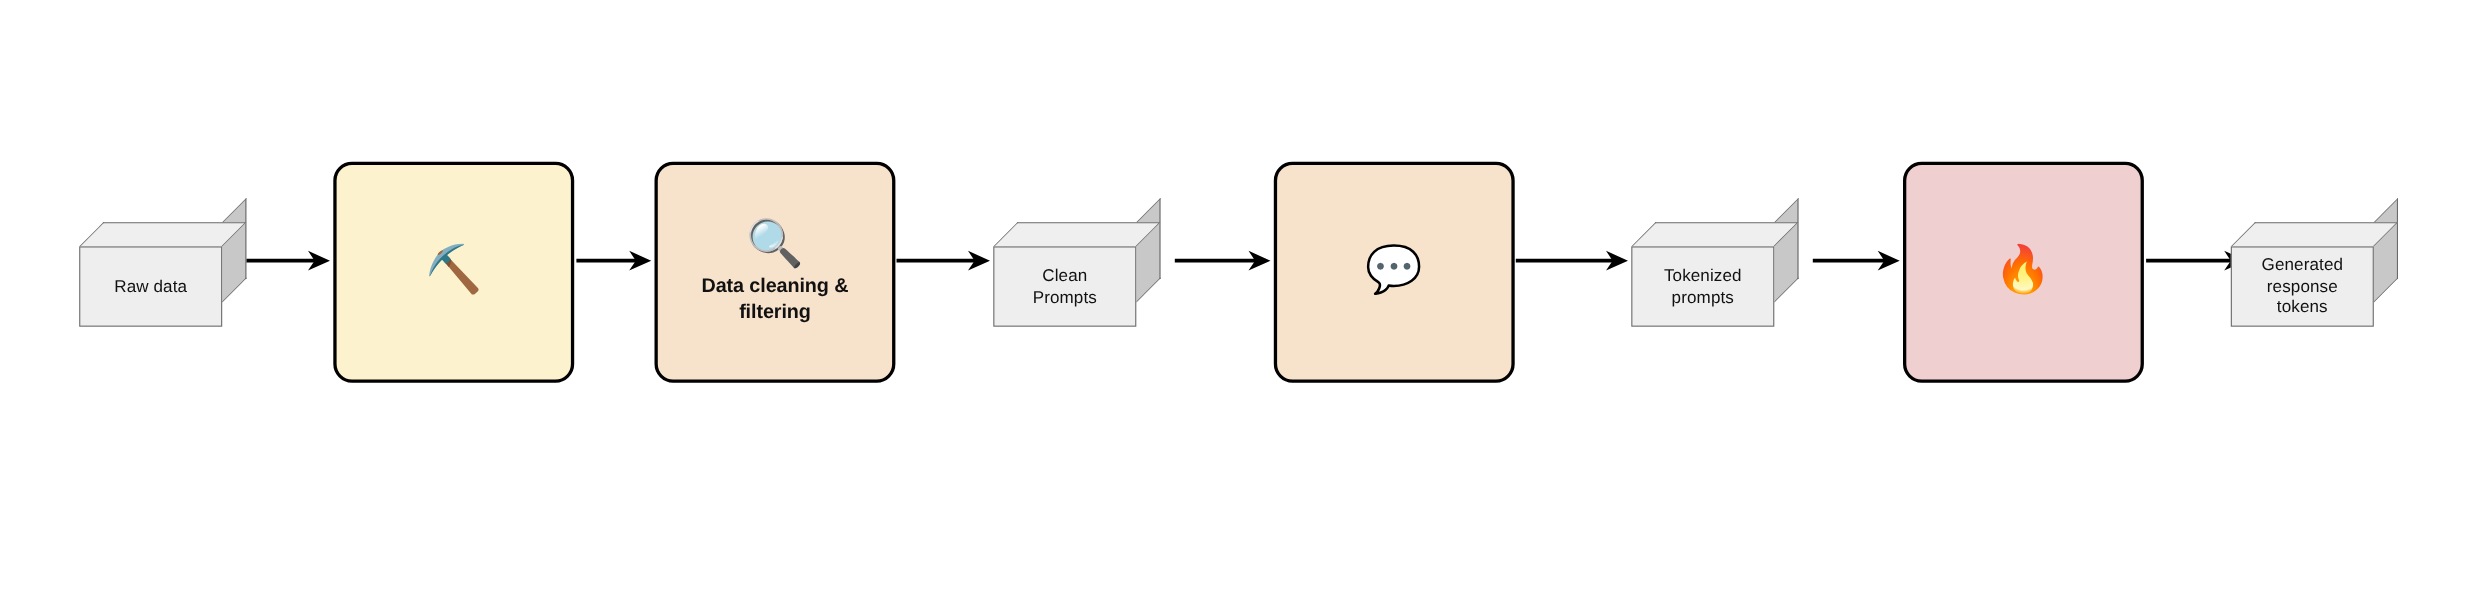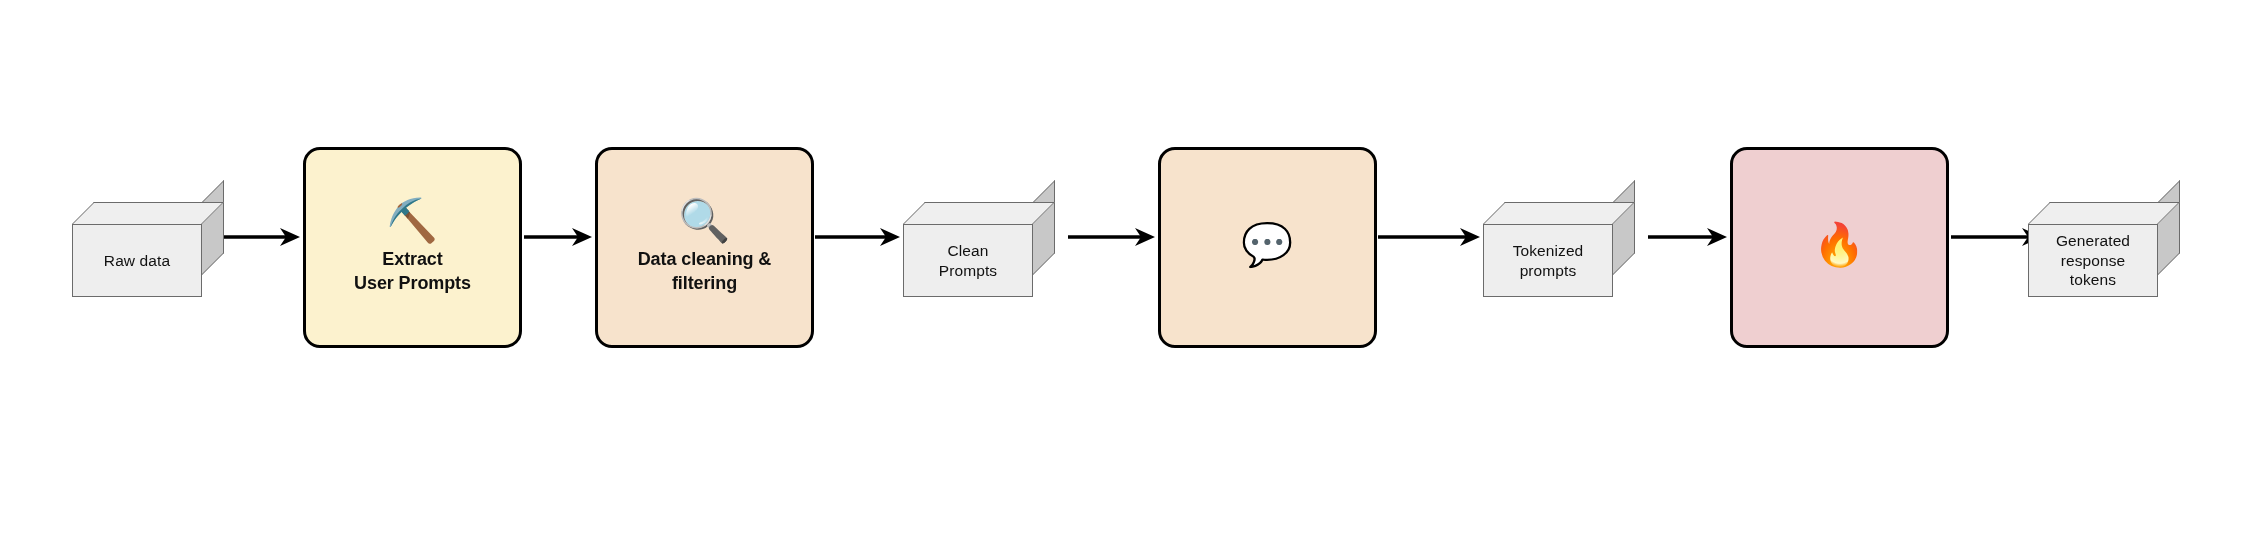--- a/index.html
+++ b/index.html
@@ -169,21 +169,20 @@
       </svg>
     </div>
     <div class="cuboid" style="left: 72px; top: 202px;">
       <div class="face-side"></div>
       <div class="face-top"></div>
       <div class="face-front"></div>
       <div class="cuboid-label">Raw data</div>
     </div>
     <div class="process" style="left: 303px; top: 147px; background: rgb(252, 242, 206);">
       <div class="emoji">⛏️</div>
-      <div class="process-label">Extract<br>User Prompts</div>
     </div>
     <div class="process" style="left: 595px; top: 147px; background: rgb(247, 227, 204);">
       <div class="emoji">🔍</div>
       <div class="process-label">Data cleaning &amp;<br>filtering</div>
     </div>
     <div class="cuboid" style="left: 903px; top: 202px;">
       <div class="face-side"></div>
       <div class="face-top"></div>
       <div class="face-front"></div>
       <div class="cuboid-label">Clean<br>Prompts</div>

